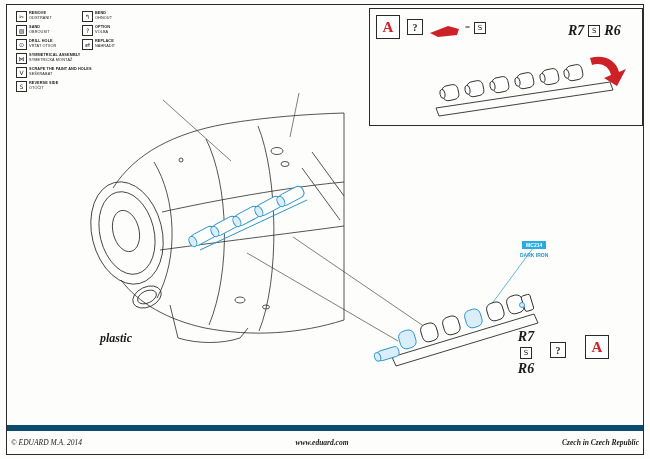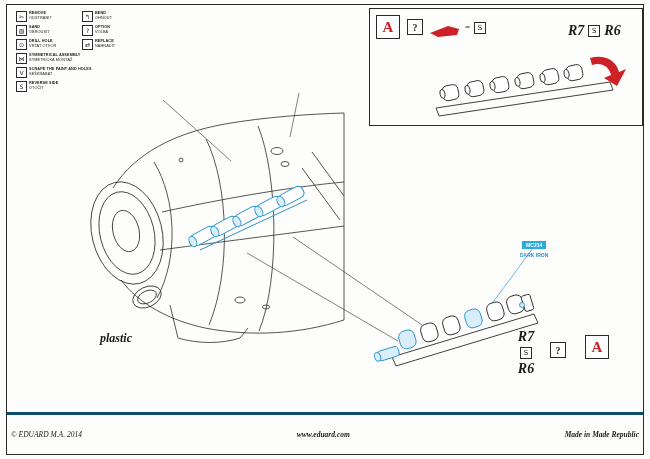--- a/index.html
+++ b/index.html
@@ -32,22 +32,22 @@
   .r7r6-bottom{position:absolute;left:515px;top:329px;width:22px;display:flex;flex-direction:column;
                align-items:center;gap:2px;}
   .plastic{position:absolute;left:100px;top:331px;font-weight:bold;font-style:italic;font-size:12px;}
 
   
   .callout{position:absolute;left:520px;top:233px;text-align:center;font-family:"Liberation Sans",sans-serif;}
   .chip{background:#29abe2;color:#fff;font-size:5px;font-weight:bold;padding:1px 4px;display:inline-block;}
   .chip-name{color:#2a93c9;font-size:5px;font-weight:bold;margin-top:1px;}
 
   
-  .footer{position:absolute;left:7px;right:7px;bottom:5px;height:15px;border-top:3px solid #0c4a6e;
-          display:flex;justify-content:space-between;align-items:center;padding:12px 4px;
+  .footer{position:absolute;left:7px;right:7px;bottom:5px;height:15px;border-top:6px solid #0c4a6e;
+          display:flex;justify-content:space-between;align-items:center;padding:4px 4px;
           font-size:7.5px;font-style:italic;}
   .footer .bold{font-weight:bold;text-align:center;}
 </style>
 </head>
 <body>
 
 <div class="page">
   <div class="frame"></div>
 
   <svg class="svg-layer" viewBox="0 0 650 459">
@@ -279,15 +279,15 @@
     <span class="pnum">R7</span>
     <span class="mini-box">S</span>
     <span class="pnum">R6</span>
   </div>
   <div class="qbox" style="left:550px;top:342px;">?</div>
   <div class="abox" style="left:585px;top:335px;">A</div>
 
   <div class="footer">
     <span>© EDUARD  M.A.  2014</span>
     <span class="bold">www.eduard.com</span>
-    <span class="bold">Made in Made Republic</span>
+    <span class="bold">Czech in Czech Republic</span>
   </div>
 </div>
 
 </body></html>

